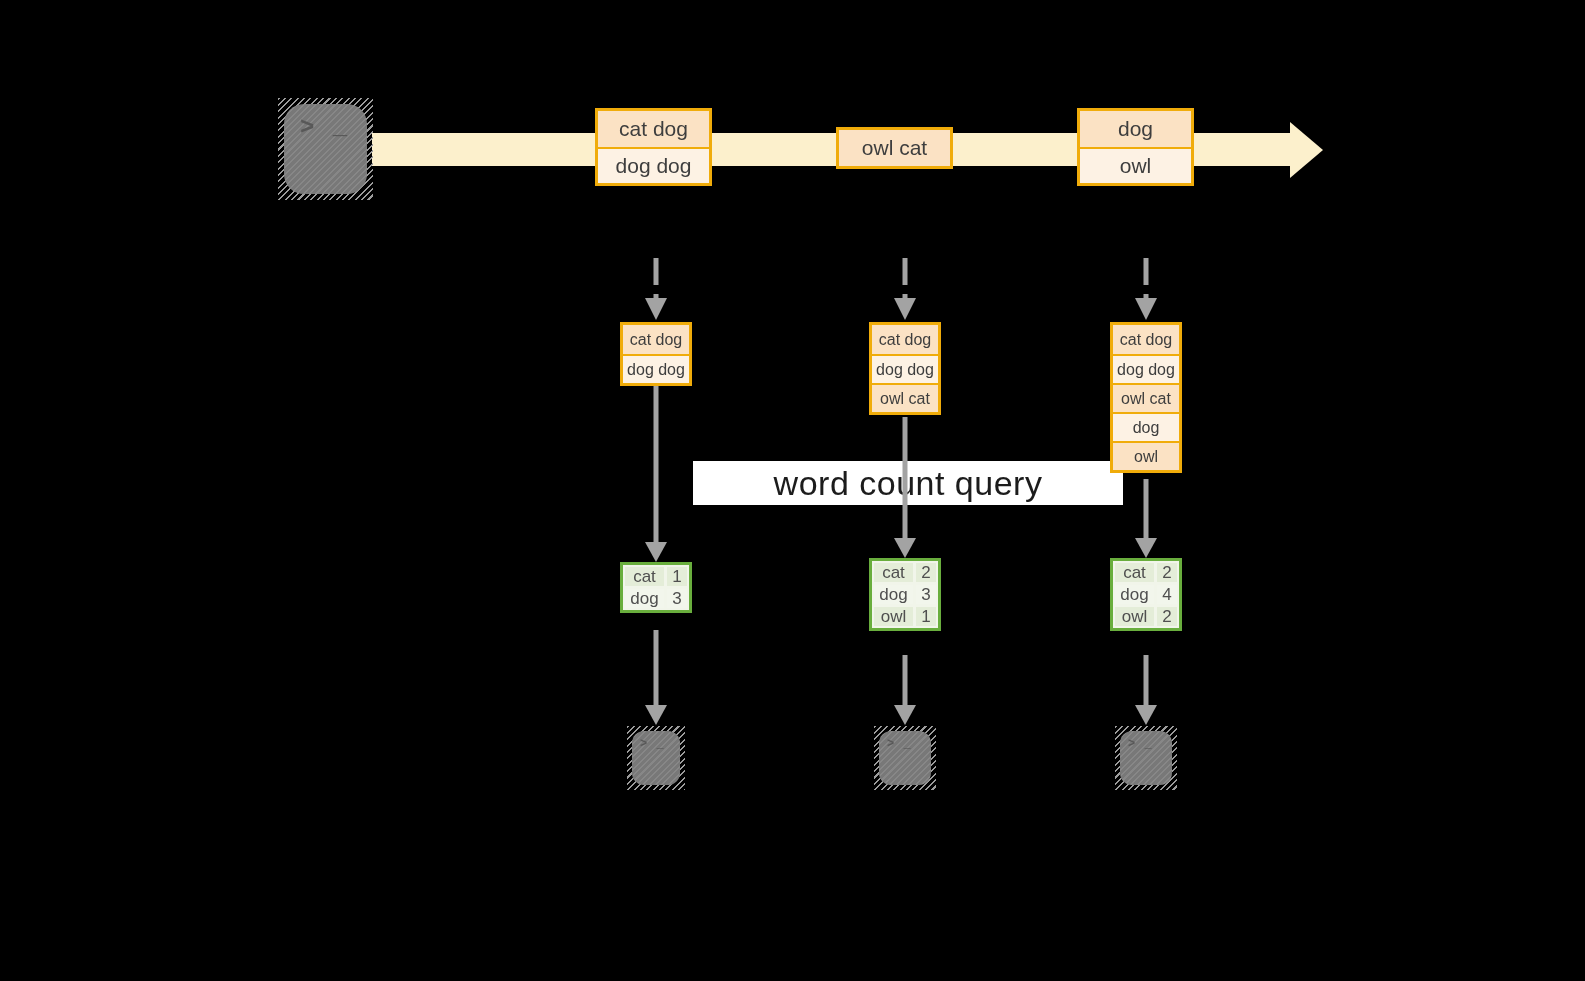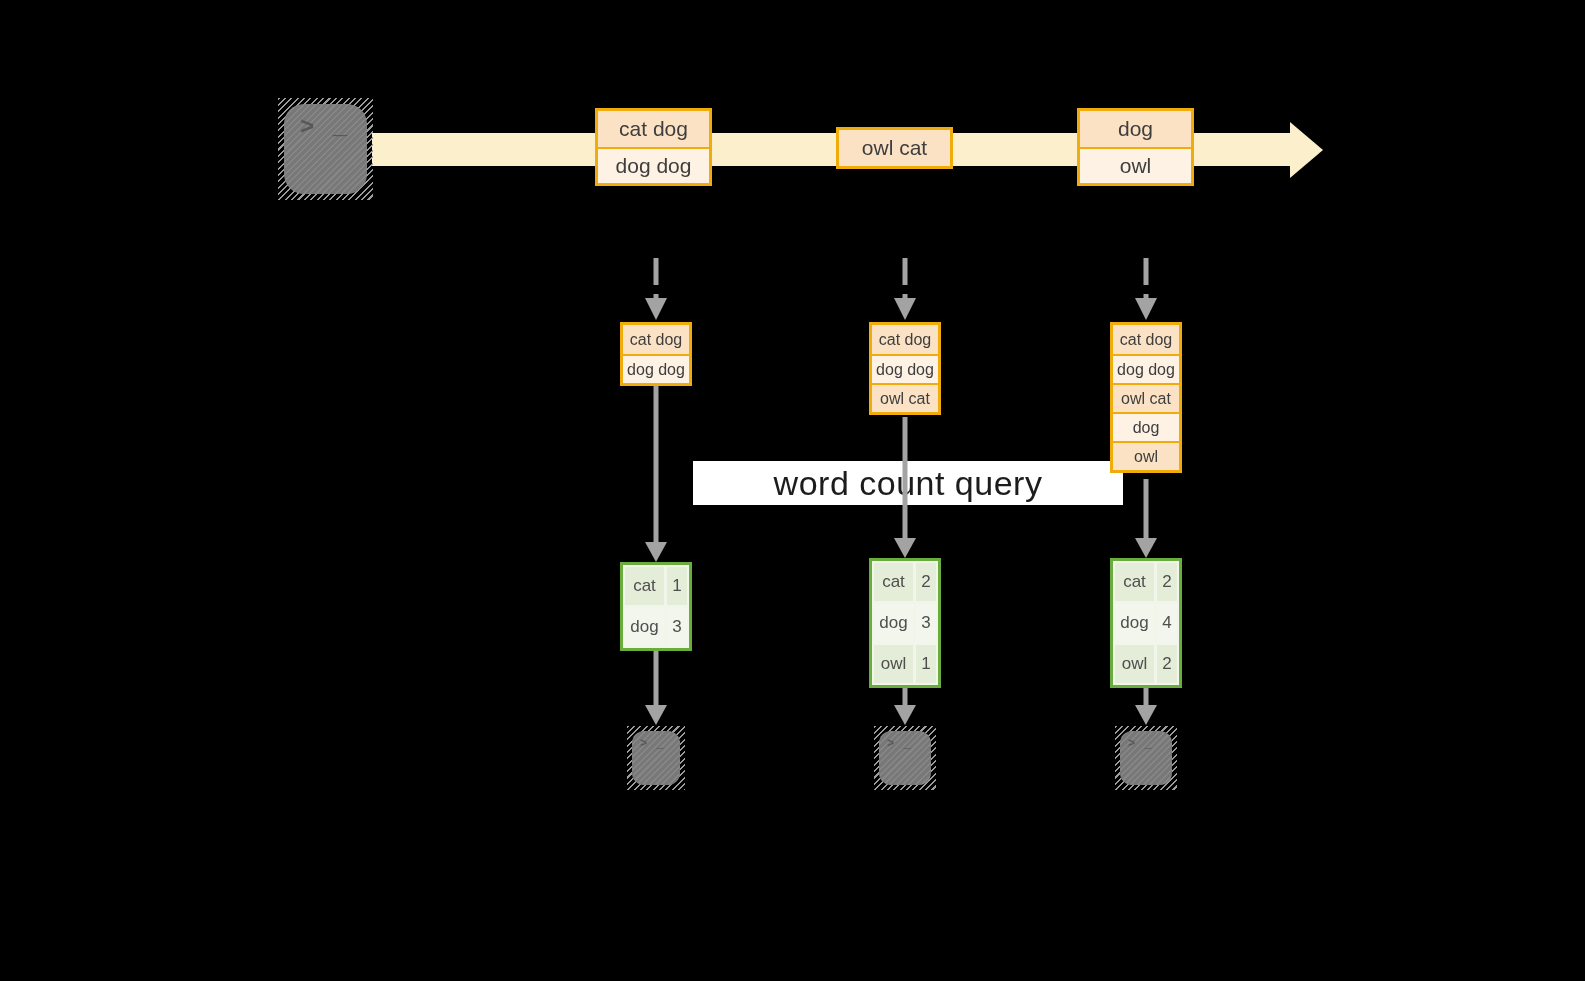--- a/index.html
+++ b/index.html
@@ -67,21 +67,21 @@
     font-size:34px; color:var(--query-text); letter-spacing:0.5px;
   }
 
   
   .ctable{
     position:absolute; border:3px solid var(--green); background:var(--green-gap);
     padding:2px; display:grid; grid-template-columns:39px 20px; gap:3px; z-index:3;
   }
   .ccell{
     display:flex; align-items:center; justify-content:center;
-    height:38px; font-size:17px; color:#4f4f4f;
+    height:19px; font-size:17px; color:#4f4f4f;
   }
   .shade-ga{background:var(--green-cell-dark);}
   .shade-gb{background:var(--green-cell-light);}
 
   .arrows{position:absolute; left:0; top:0; z-index:2;}
 </style>
 </head>
 <body>
 
 <div class="stage">

